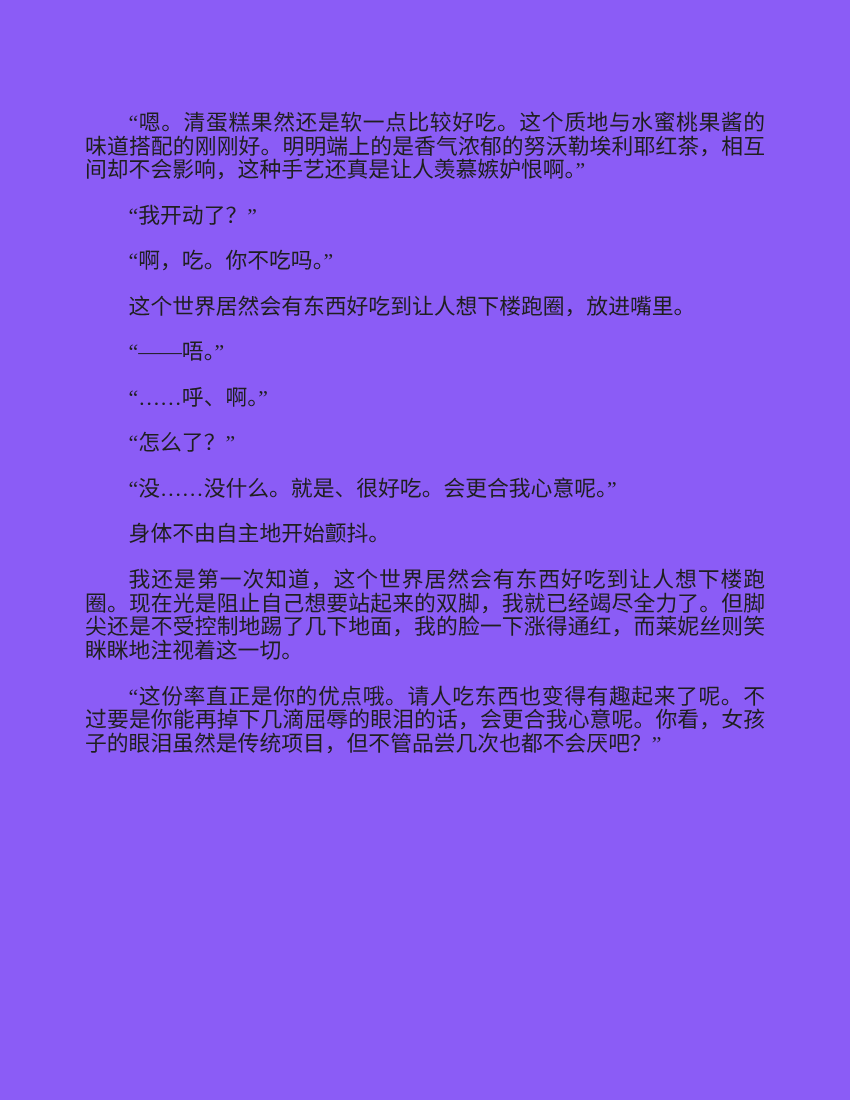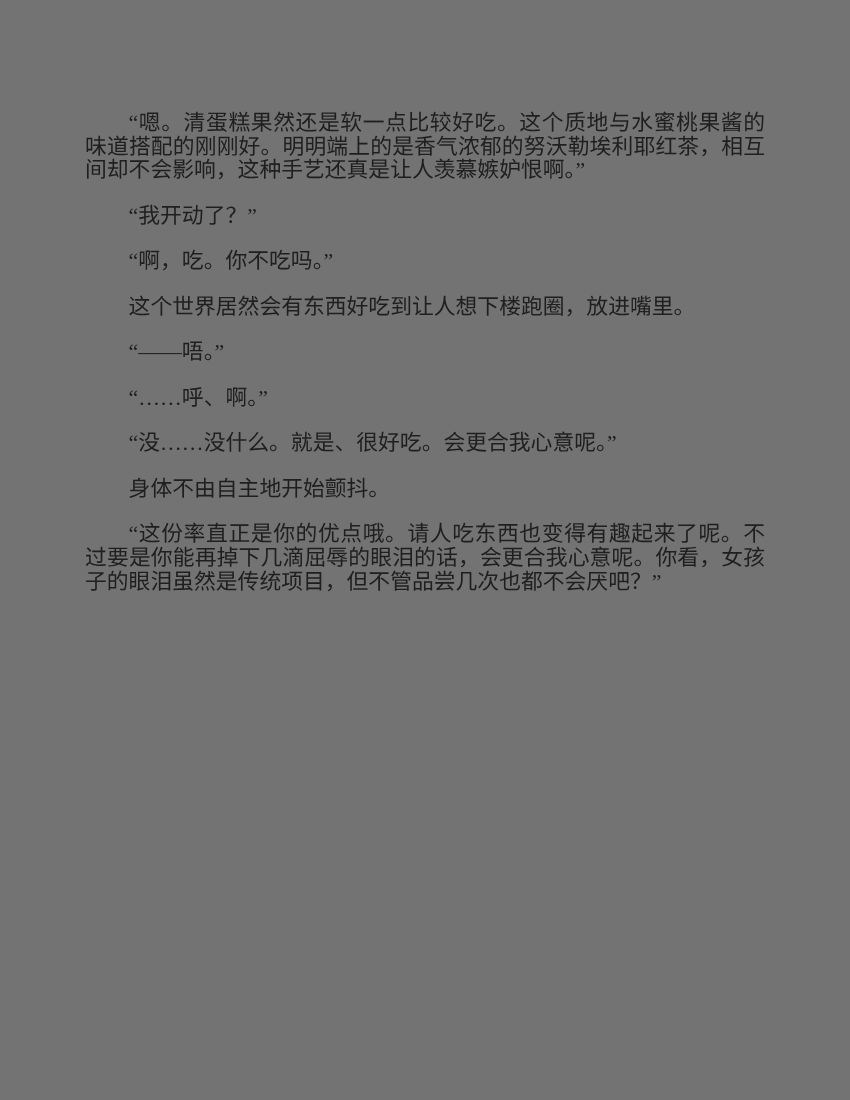--- a/index.html
+++ b/index.html
@@ -4,21 +4,21 @@
 <style>
   html, body {
     margin: 0;
     padding: 0;
     background: #ffffff;
   }
   .page {
     position: relative;
     width: 850px;
     height: 1100px;
-    background: #737373;
+    background: #8b5cf6;
     overflow: hidden;
     font-family: "Liberation Serif", "DejaVu Serif", serif;
   }
   .content {
     position: absolute;
     left: 85px;
     top: 112px;
     width: 680px;
     color: #1f1f1f;
     font-size: 21.8px;
@@ -40,17 +40,19 @@
 <body>
 
 <div class="page">
   <div class="content">
     <p>“嗯。清蛋糕果然还是软一点比较好吃。这个质地与水蜜桃果酱的味道搭配的刚刚好。明明端上的是香气浓郁的努沃勒埃利耶红茶，相互间却不会影响，这种手艺还真是让人羡慕嫉妒恨啊。”</p>
     <p>“我开动了？”</p>
     <p>“啊，吃。你不吃吗。”</p>
     <p>这个世界居然会有东西好吃到让人想下楼跑圈，放进嘴里。</p>
     <p>“——唔。”</p>
     <p>“……呼、啊。”</p>
+    <p>“怎么了？”</p>
     <p>“没……没什么。就是、很好吃。会更合我心意呢。”</p>
     <p>身体不由自主地开始颤抖。</p>
+    <p>我还是第一次知道，这个世界居然会有东西好吃到让人想下楼跑圈。现在光是阻止自己想要站起来的双脚，我就已经竭尽全力了。但脚尖还是不受控制地踢了几下地面，我的脸一下涨得通红，而莱妮丝则笑眯眯地注视着这一切。</p>
     <p>“这份率直正是你的优点哦。请人吃东西也变得有趣起来了呢。不过要是你能再掉下几滴屈辱的眼泪的话，会更合我心意呢。你看，女孩子的眼泪虽然是传统项目，但不管品尝几次也都不会厌吧？”</p>
   </div>
 </div>
 
 </body></html>

